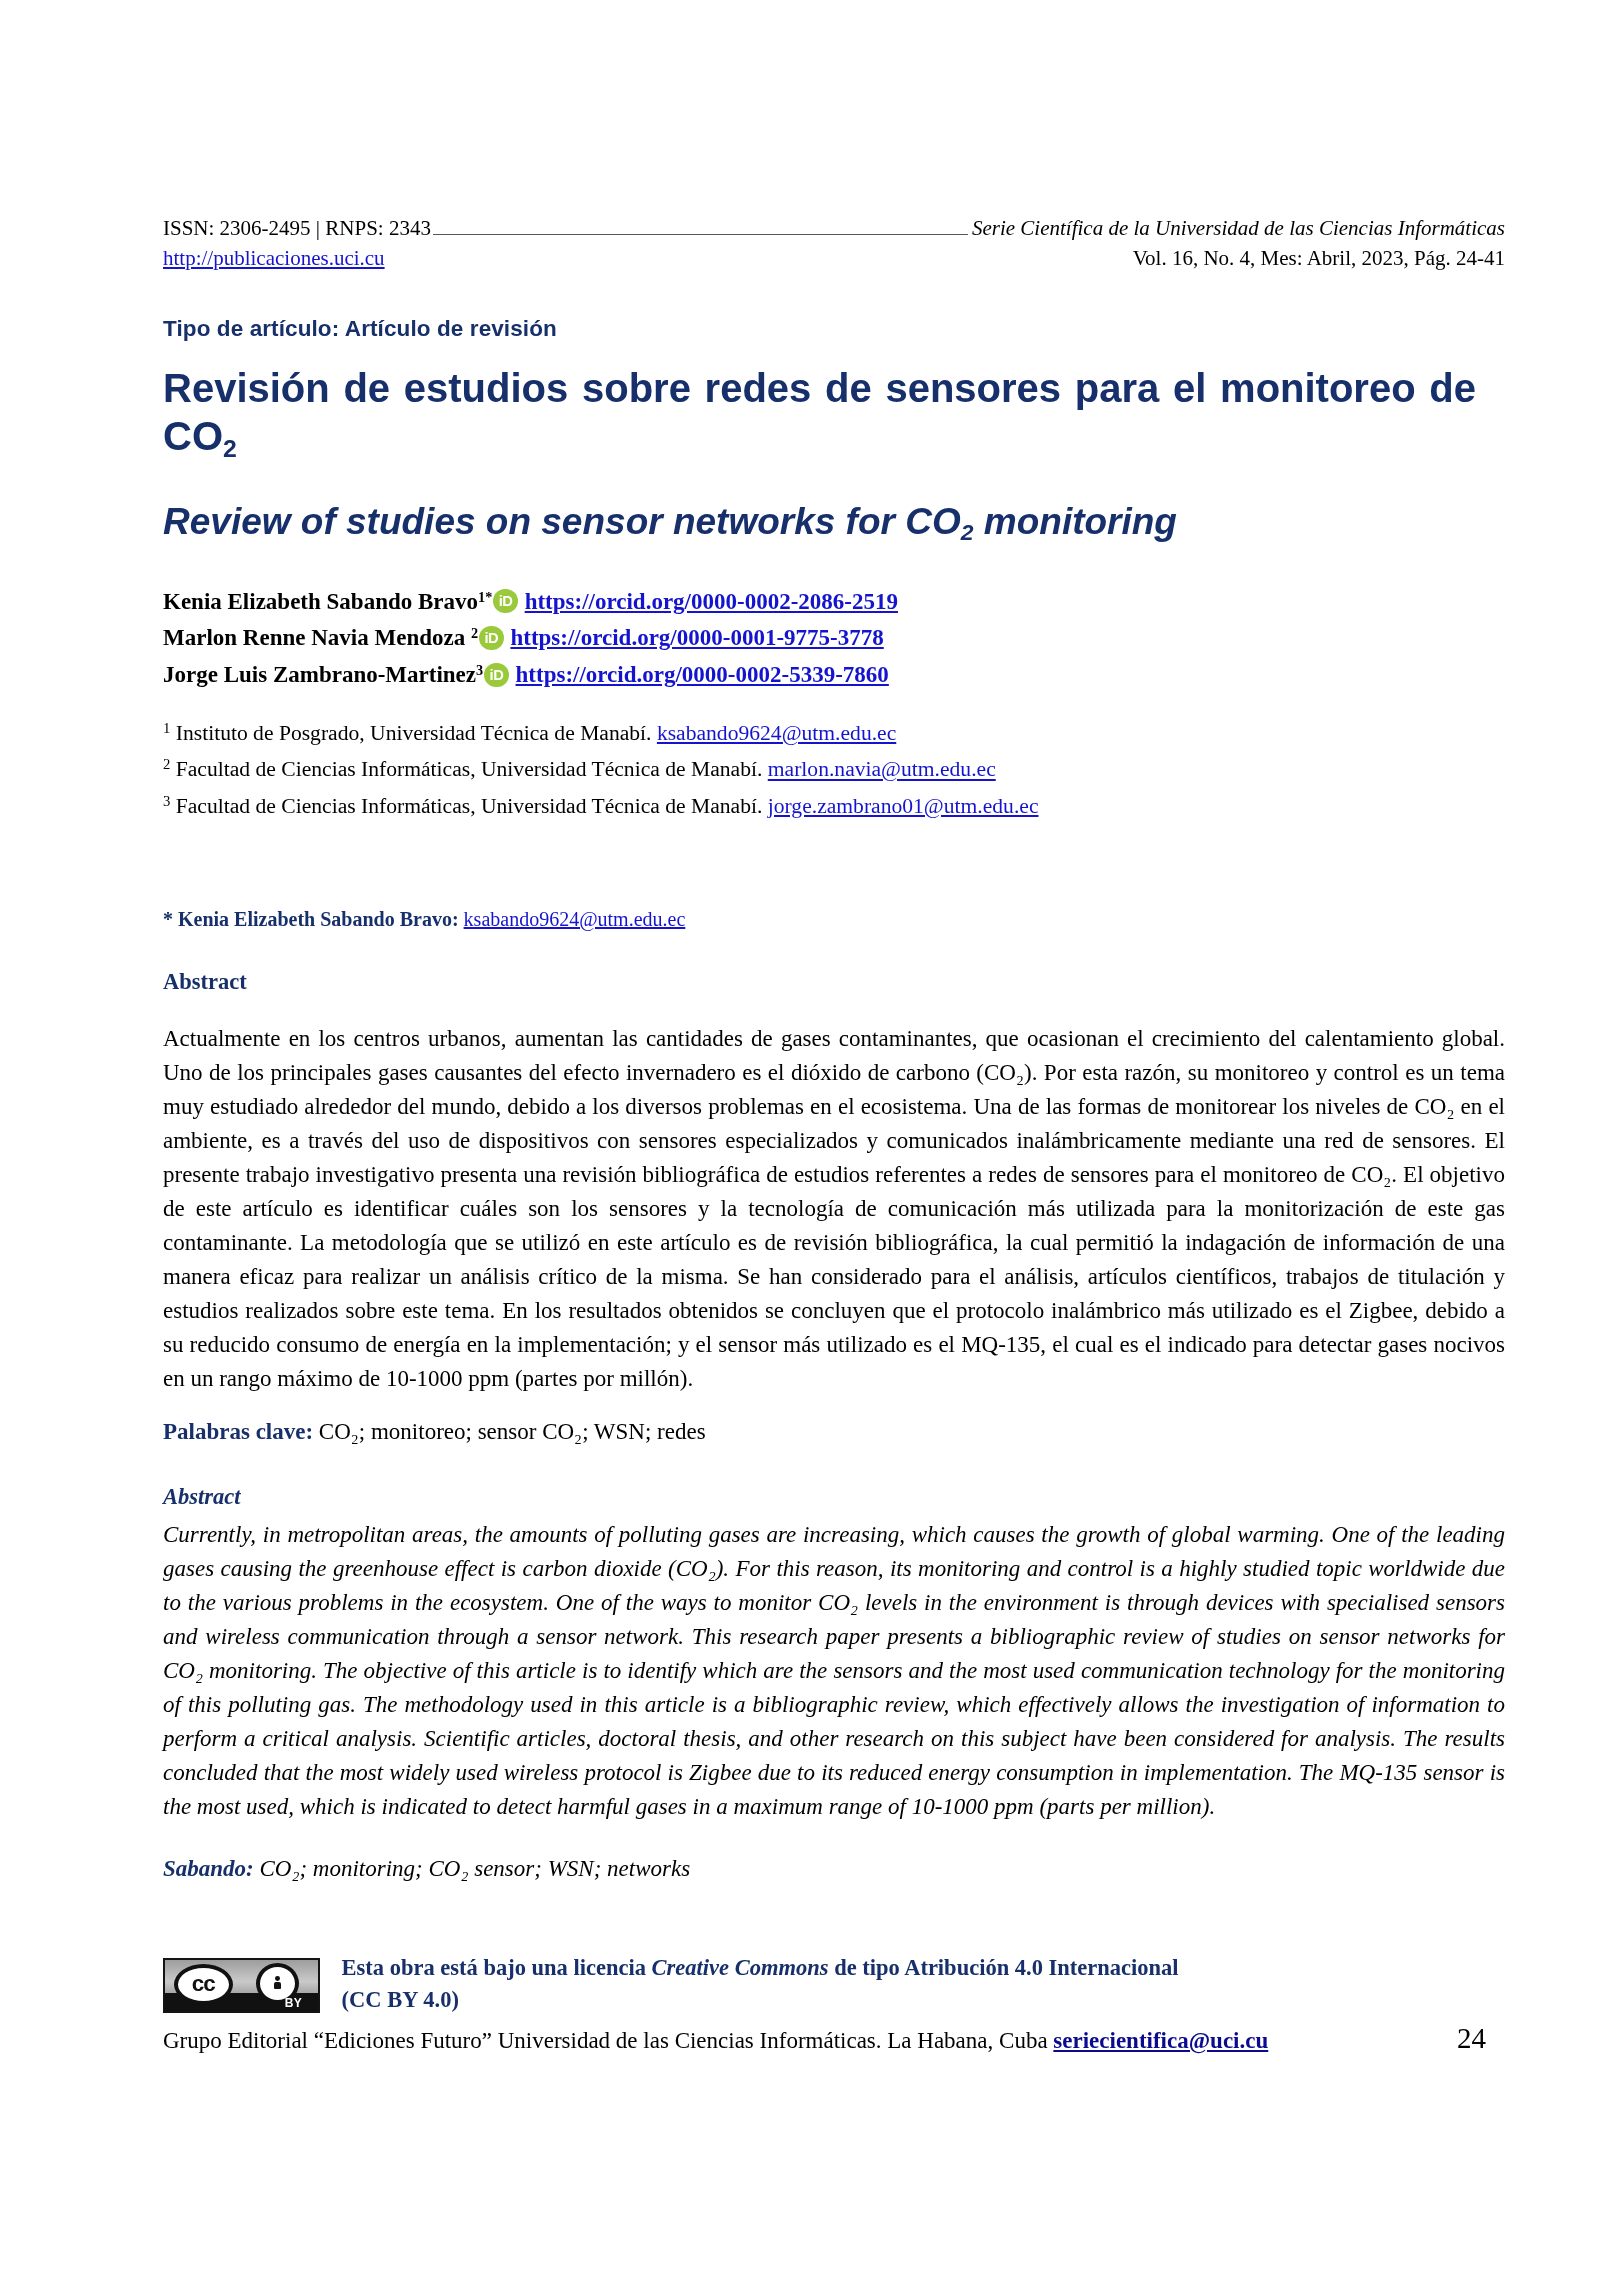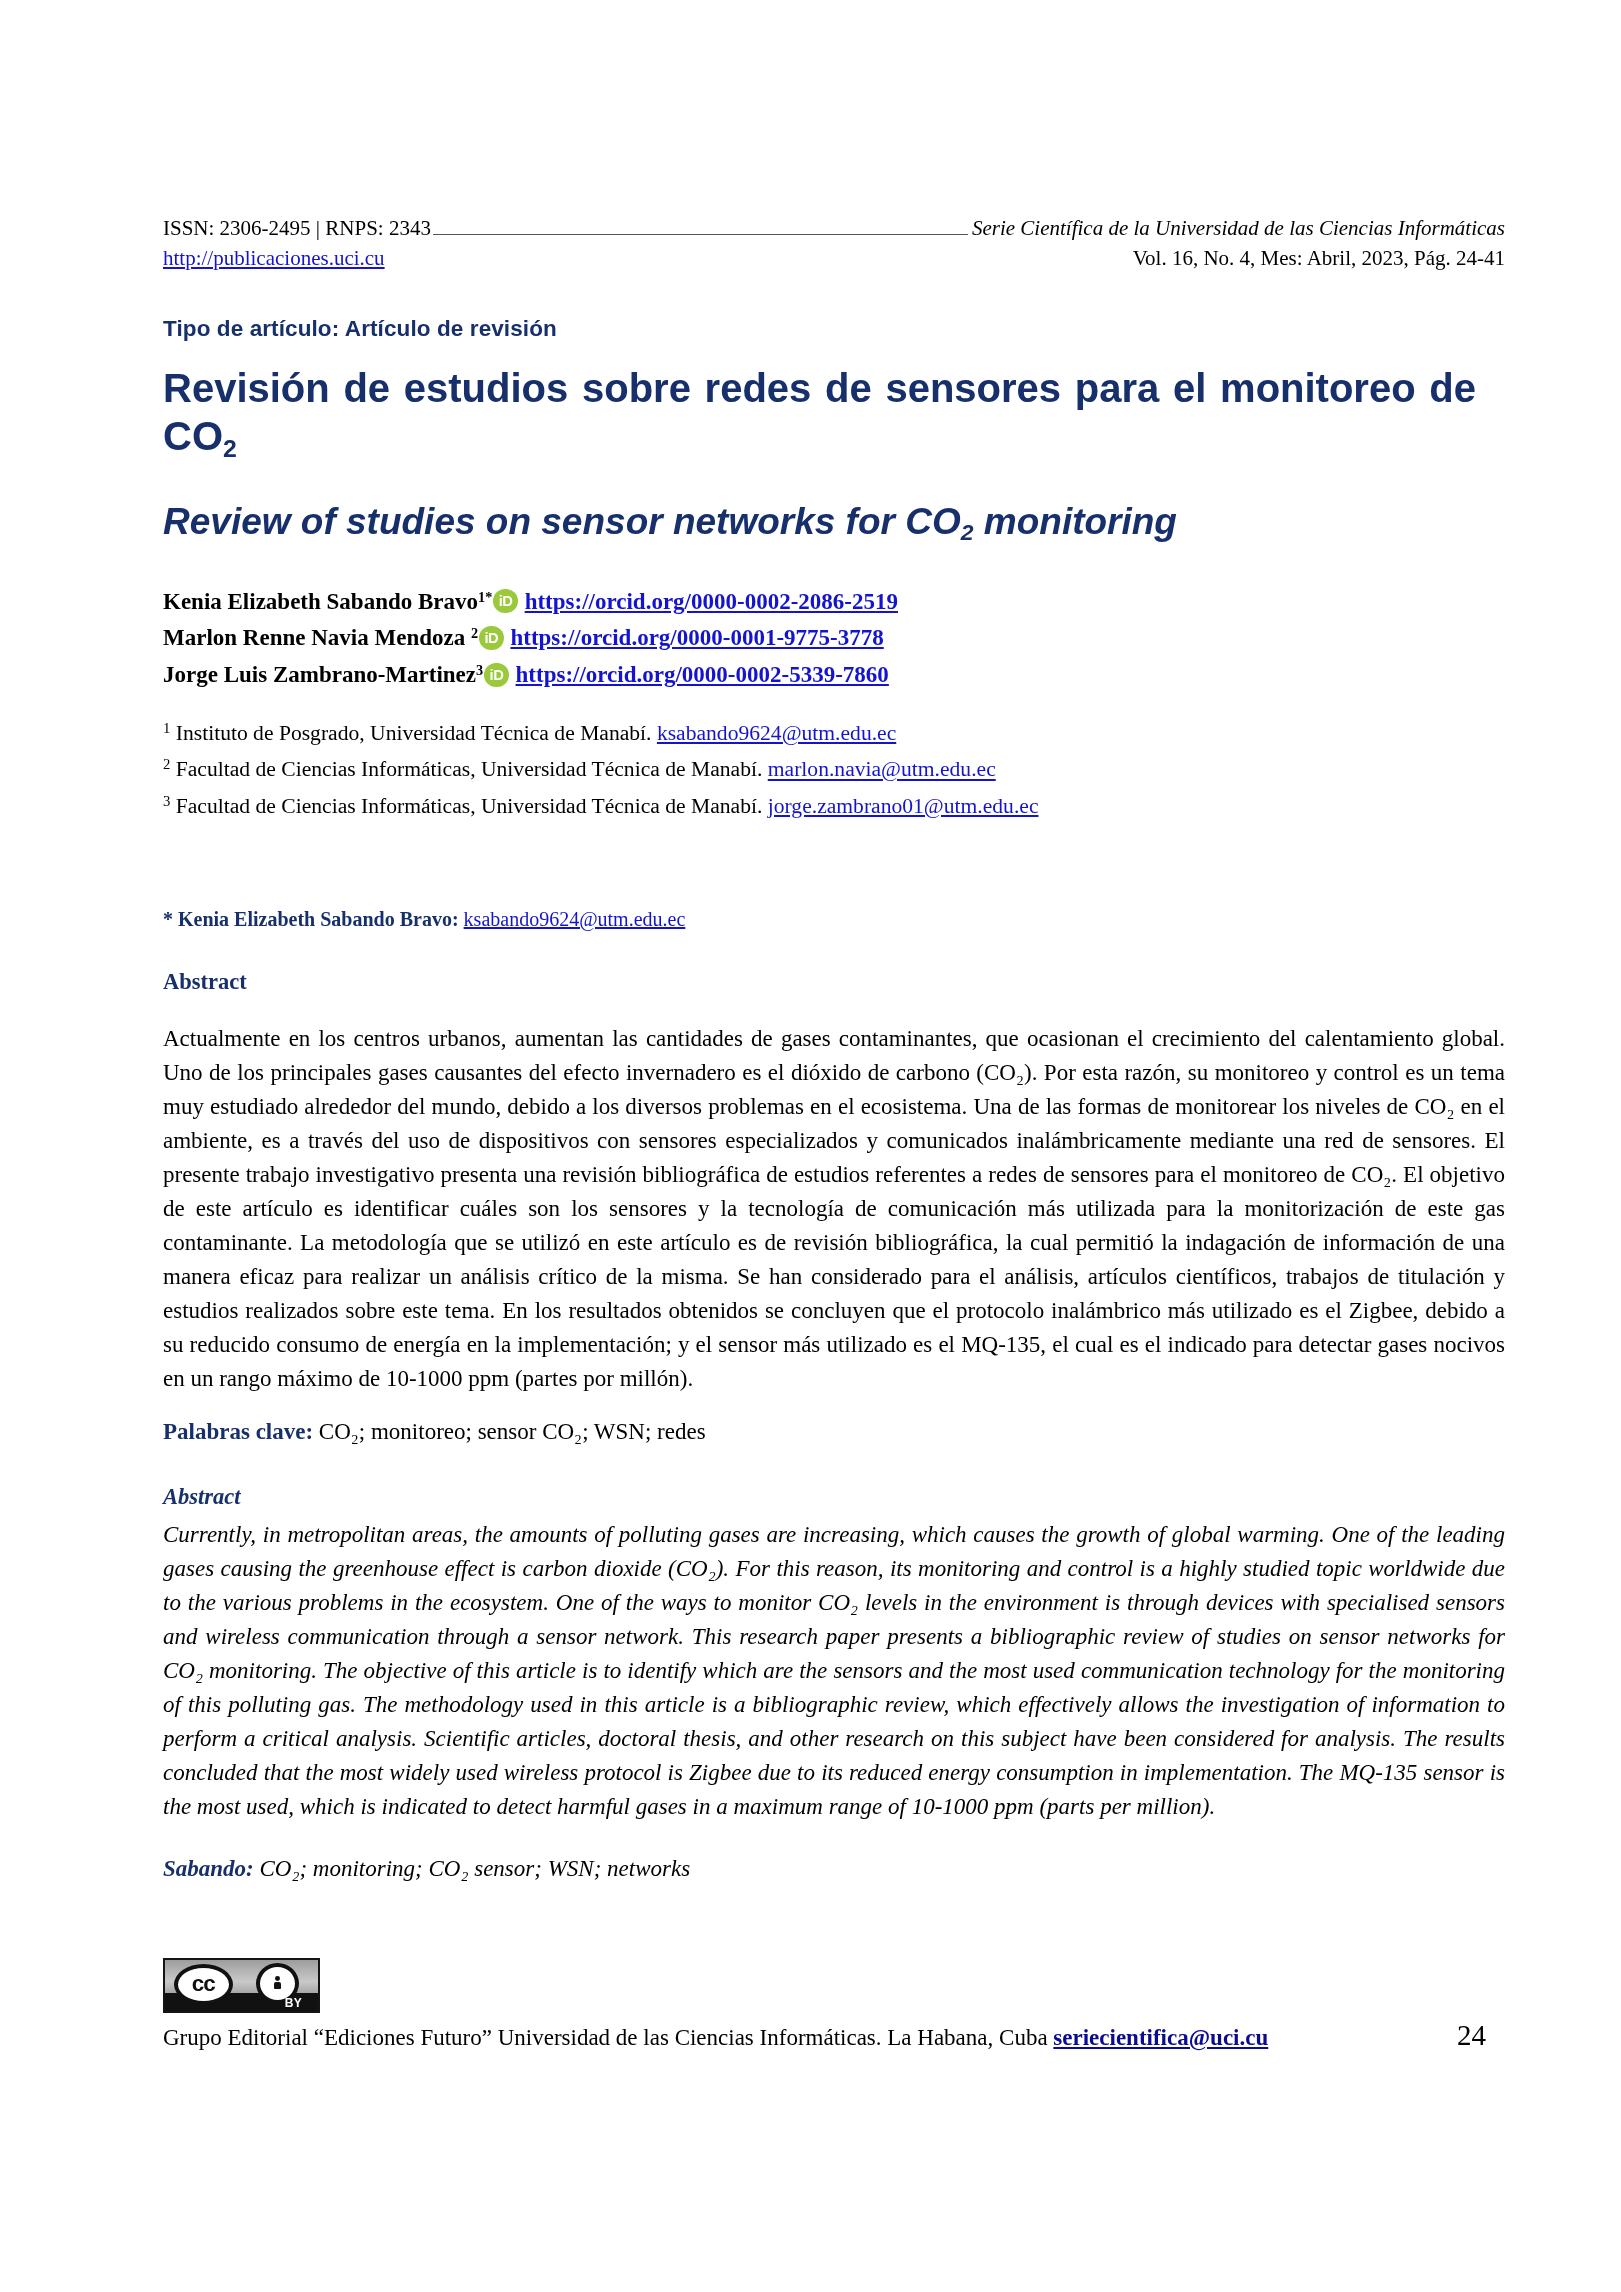--- a/index.html
+++ b/index.html
@@ -367,20 +367,24 @@
     <span class="lbl">Sabando:</span><span> CO₂; monitoring; CO₂ sensor; WSN; networks</span>
   </div>
 
   <div class="footer">
     <div class="footer-top">
       <div class="cc-badge">
         <span class="cc-ring cc">cc</span>
         <span class="cc-ring by"><span class="cc-person"></span></span>
         <span class="cc-by-text">BY</span>
       </div>
+      <div class="license-text">
+        <span>Esta obra está bajo una licencia </span><span class="cc-name">Creative Commons</span><span> de tipo Atribución 4.0 Internacional</span>
+        <div>(CC BY 4.0)</div>
+      </div>
     </div>
     <div class="footer-bottom">
       <div class="publisher">
         <span>Grupo Editorial “Ediciones Futuro” Universidad de las Ciencias Informáticas. La Habana, Cuba </span><a class="mail" href="#">seriecientifica@uci.cu</a>
       </div>
       <div class="page-number">24</div>
     </div>
   </div>
 
 </div>

